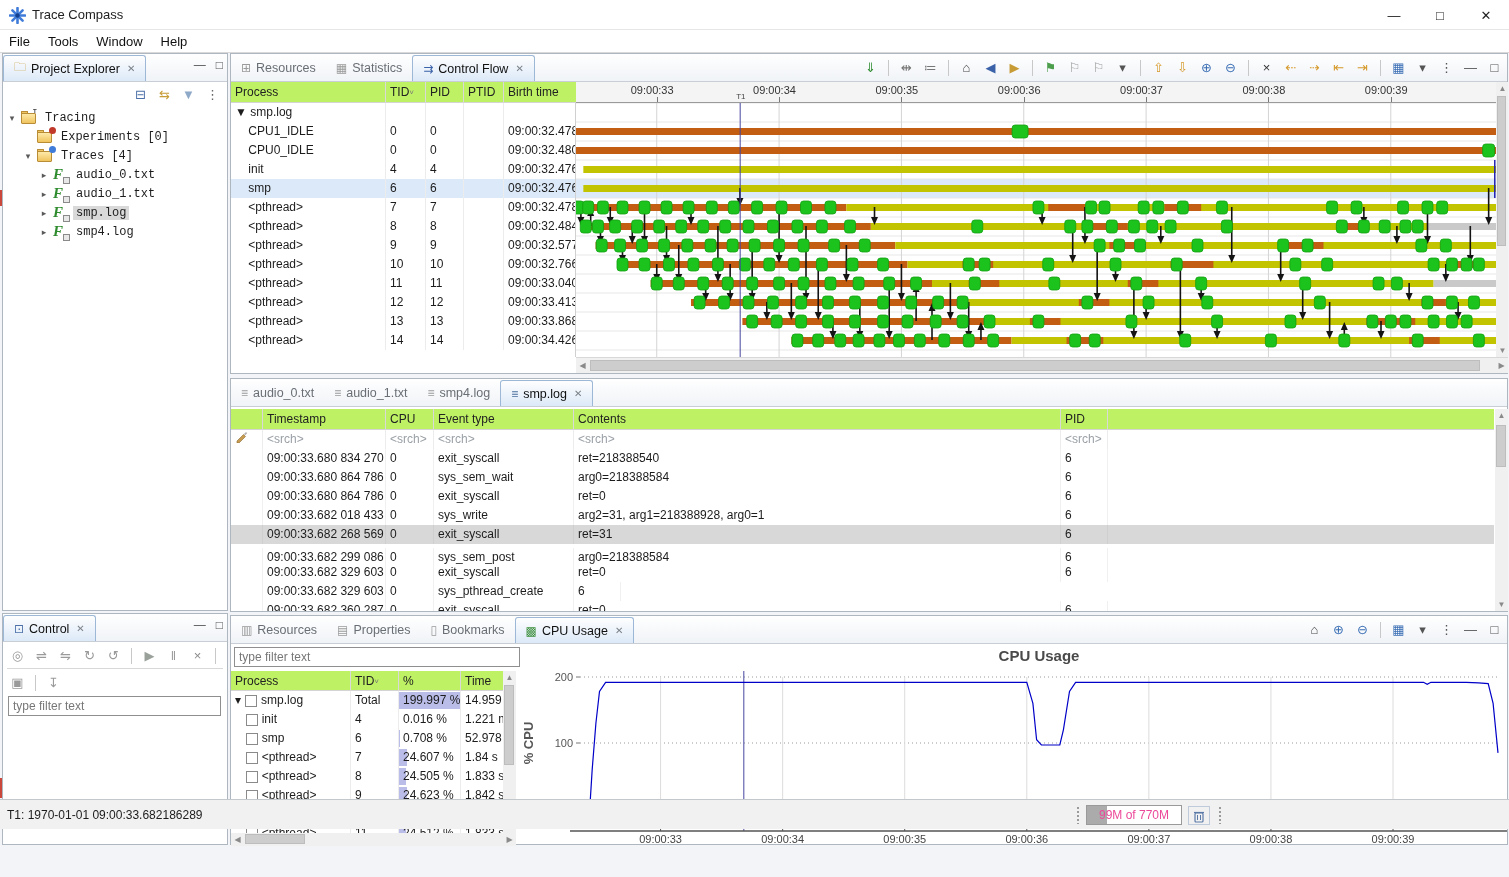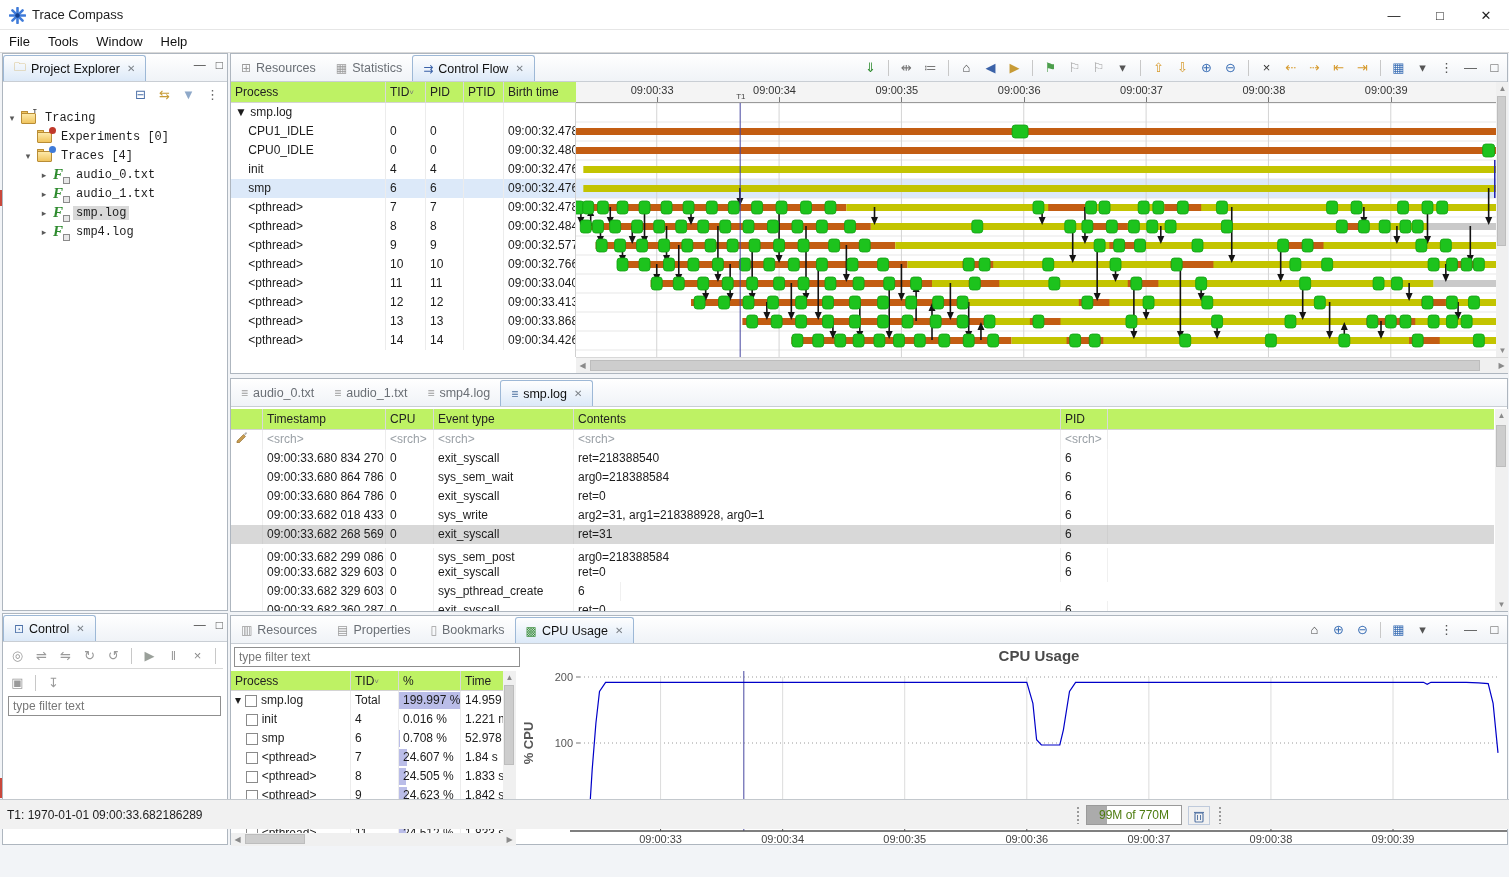--- a/index.html
+++ b/index.html
@@ -56,21 +56,21 @@
 
   
   .sb { position:absolute; background:#f0f0f0; }
   .sbthumb { position:absolute; background:#cdcdcd; border:1px solid #bdbdbd; }
   .sbarrow { position:absolute; color:#8a8a8a; font-size:8px; width:13px; height:13px; display:flex; align-items:center; justify-content:center; }
 
   
   .statusbar { left:0; top:799px; width:1509px; height:30px; background:#f1f1f1; border-top:1px solid #c3c8cd; display:flex; align-items:center; }
   .memgauge { position:absolute; left:1086px; top:5px; width:96px; height:20px; border:1px solid #9a9a9a; background:#fff; }
   .memfill { position:absolute; left:0; top:0; height:100%; background:#ababab; }
-  .memtext { position:absolute; width:100%; text-align:center; line-height:18px; font-size:12px; color:#4d7c0f; }
+  .memtext { position:absolute; width:100%; text-align:center; line-height:18px; font-size:12px; color:#ec4899; }
   .grip { position:absolute; top:6px; width:4px; height:18px; background-image:radial-gradient(circle,#9a9a9a 1px,transparent 1px); background-size:4px 4px; }
 
   .redmark { position:absolute; left:0; width:2px; background:#c9473b; }
   svg text { font-family:"Liberation Sans","DejaVu Sans",sans-serif; }
 </style>
 </head>
 <body>
 
 <div id="app">
 

